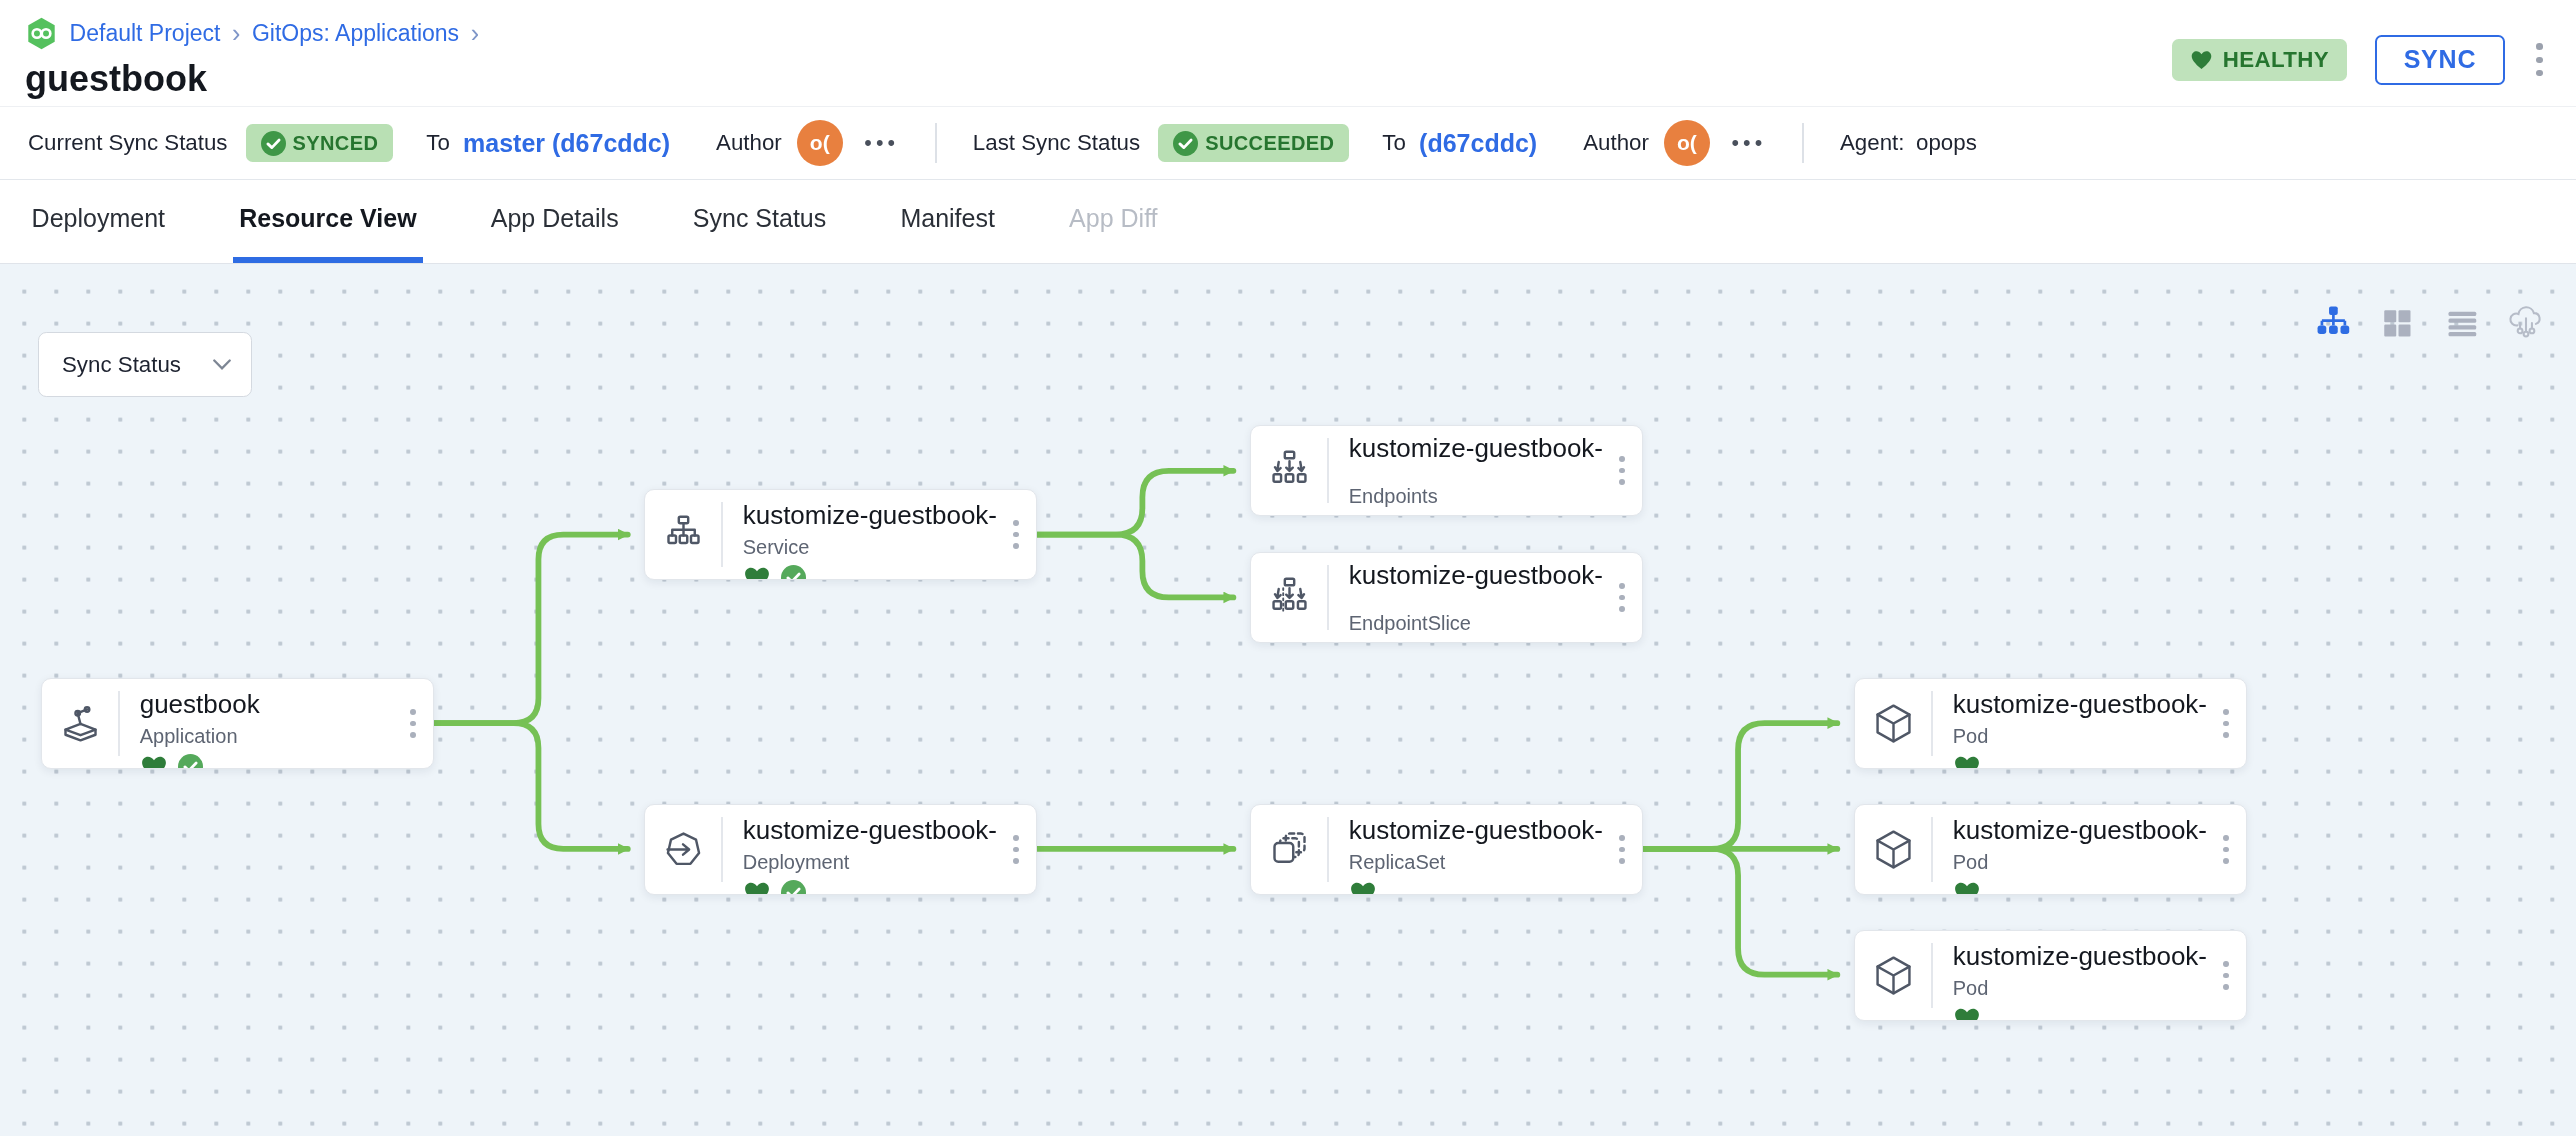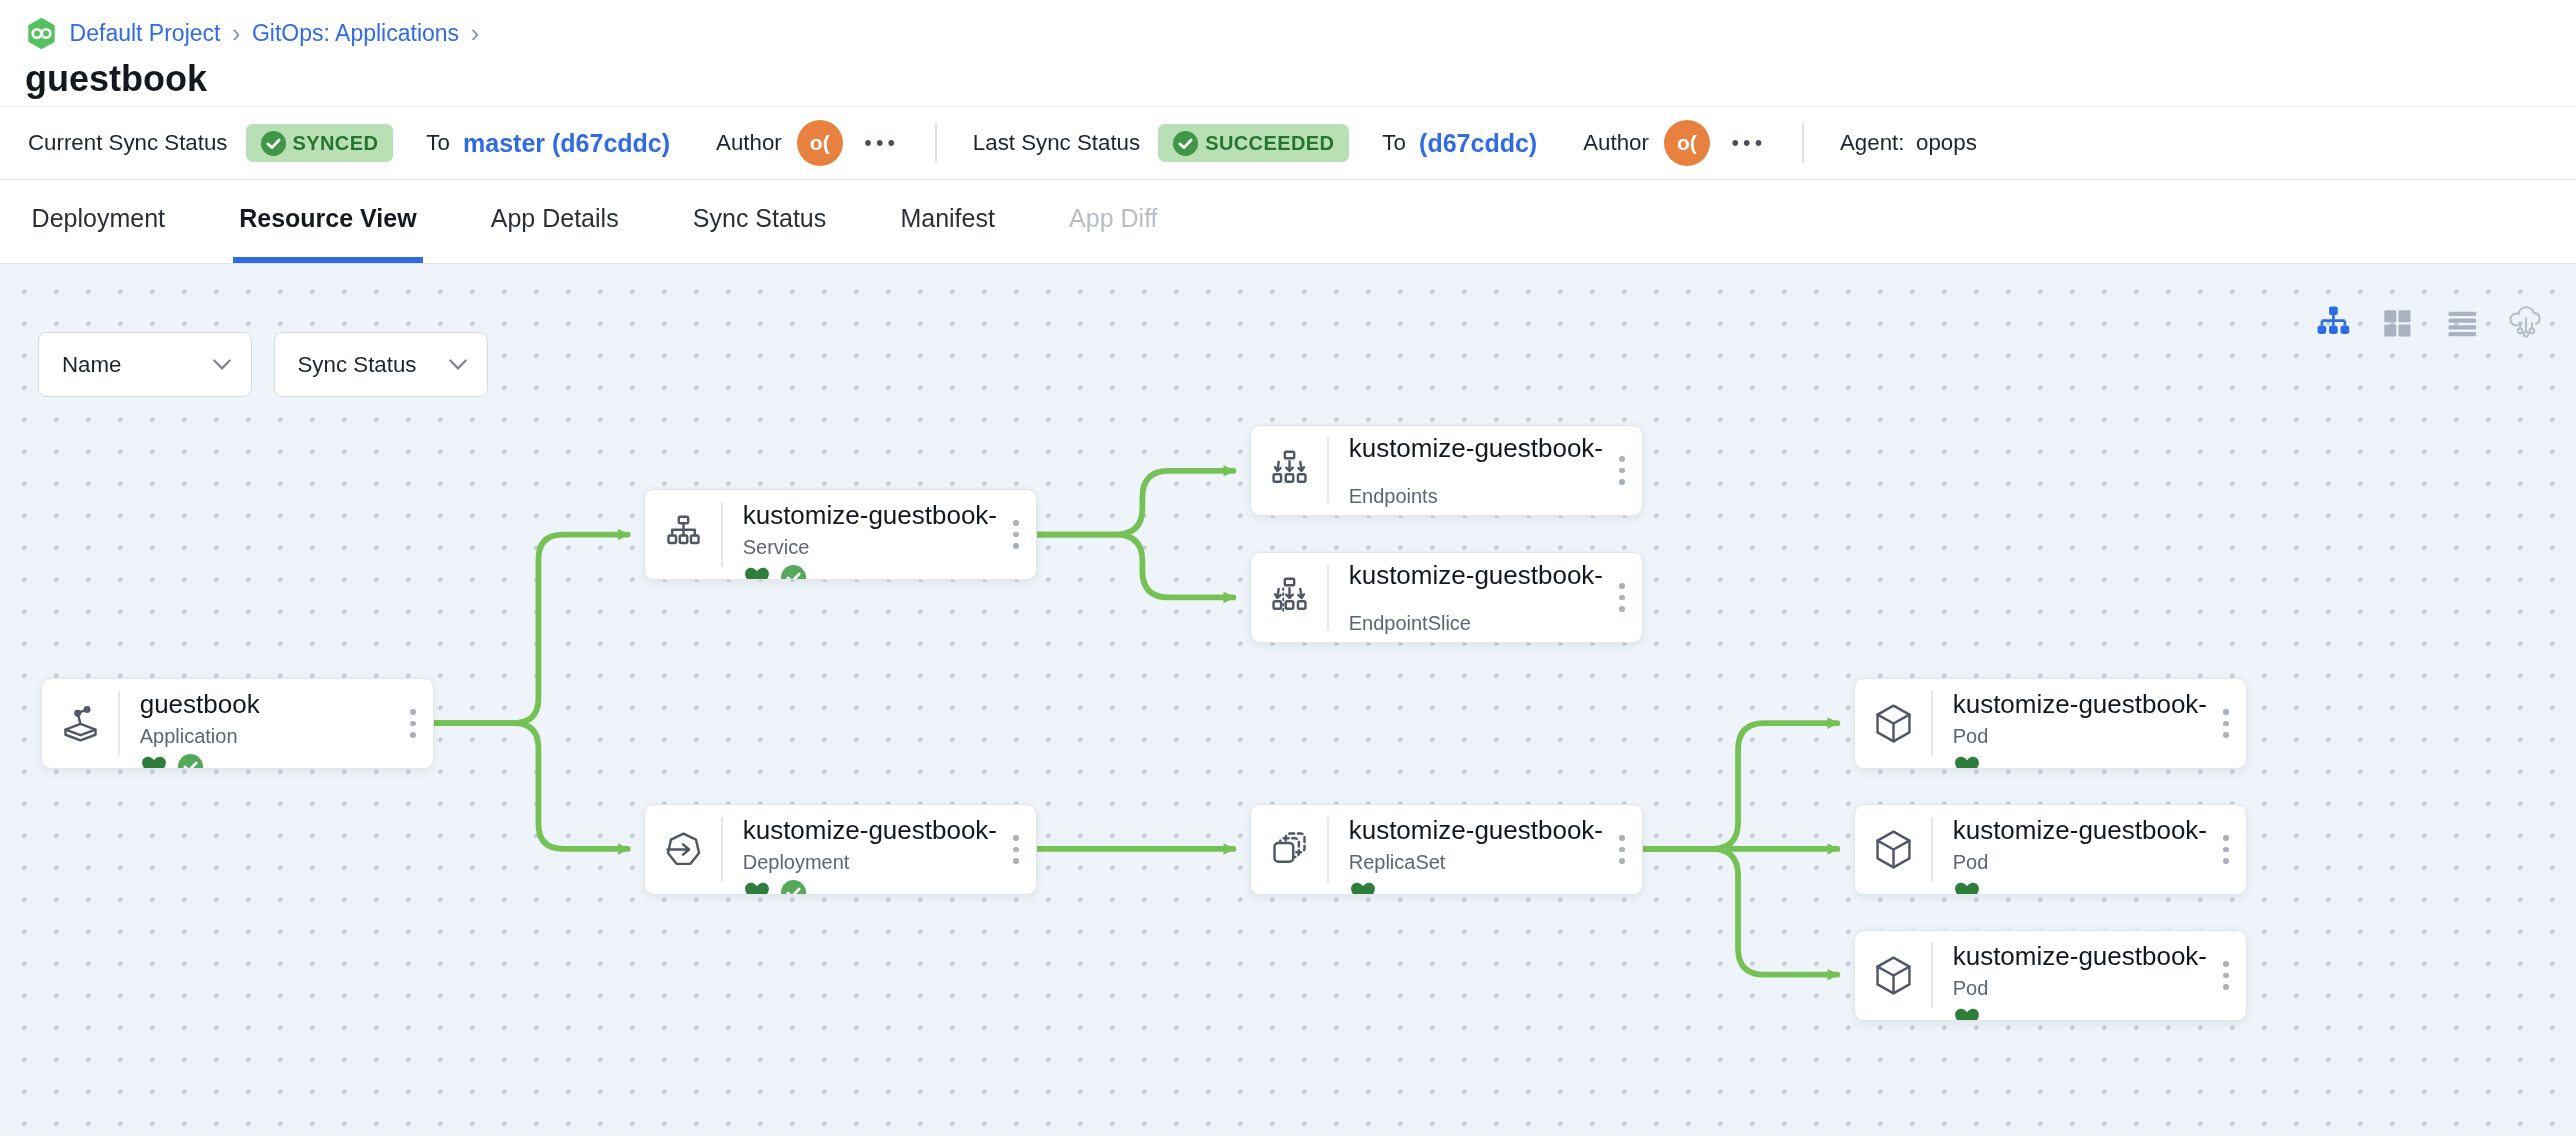--- a/index.html
+++ b/index.html
@@ -94,20 +94,34 @@
         </g>
         </svg>
     </span>
     <a class="crumb-link">Default Project</a>
     <span class="crumb-sep">›</span>
     <a class="crumb-link">GitOps: Applications</a>
     <span class="crumb-sep">›</span>
   </div>
   <h1 class="page-title">guestbook</h1>
 
+  <div class="topbar-right">
+    <span class="health-badge">
+      <svg width="23" height="21.5" viewBox="0 0 20 18">
+        <path d="M10 17 C4 12.2 1.5 8.6 1.5 5.9 C1.5 3.5 3.4 1.7 5.7 1.7 C7.3 1.7 8.9 2.6 10 4.2 C11.1 2.6 12.7 1.7 14.3 1.7 C16.6 1.7 18.5 3.5 18.5 5.9 C18.5 8.6 16 12.2 10 17 Z" fill="#2f7d3a"></path>
+      </svg>
+      <span>HEALTHY</span>
+    </span>
+    <button class="sync-btn">SYNC</button>
+    <span class="kebab-v">
+        <i></i>
+        <i></i>
+        <i></i>
+      </span>
+  </div>
 </header>
 
 <div class="statusbar">
   <span class="sb-label">Current Sync Status</span>
   <span class="sb-badge">
     <svg width="25" height="25" viewBox="0 0 20 20">
       <circle cx="10" cy="10" r="10" fill="#3f9747"></circle>
       <path d="M5.5 10.3 L8.7 13.3 L14.5 7.2" stroke="#fff" stroke-width="2.2" fill="none" stroke-linecap="round" stroke-linejoin="round"></path>
     </svg>
     <span>SYNCED</span>
@@ -145,26 +159,20 @@
   <div class="tab active">Resource View</div>
   <div class="tab">App Details</div>
   <div class="tab">Sync Status</div>
   <div class="tab">Manifest</div>
   <div class="tab disabled">App Diff</div>
 </nav>
 
 <div class="canvas">
 
   <div class="filters">
-    <div class="filter" style="width:214px">
-      <span>Name</span>
-      <svg width="18" height="10.8" viewBox="0 0 14 8">
-          <path d="M1 1 L7 7 L13 1" stroke="#7d8694" stroke-width="1.8" fill="none" stroke-linecap="round"></path>
-        </svg>
-    </div>
     <div class="filter" style="width:214px">
       <span>Sync Status</span>
       <svg width="18" height="10.8" viewBox="0 0 14 8">
           <path d="M1 1 L7 7 L13 1" stroke="#7d8694" stroke-width="1.8" fill="none" stroke-linecap="round"></path>
         </svg>
     </div>
   </div>
 
   <div class="view-modes">
     <span class="vm">

